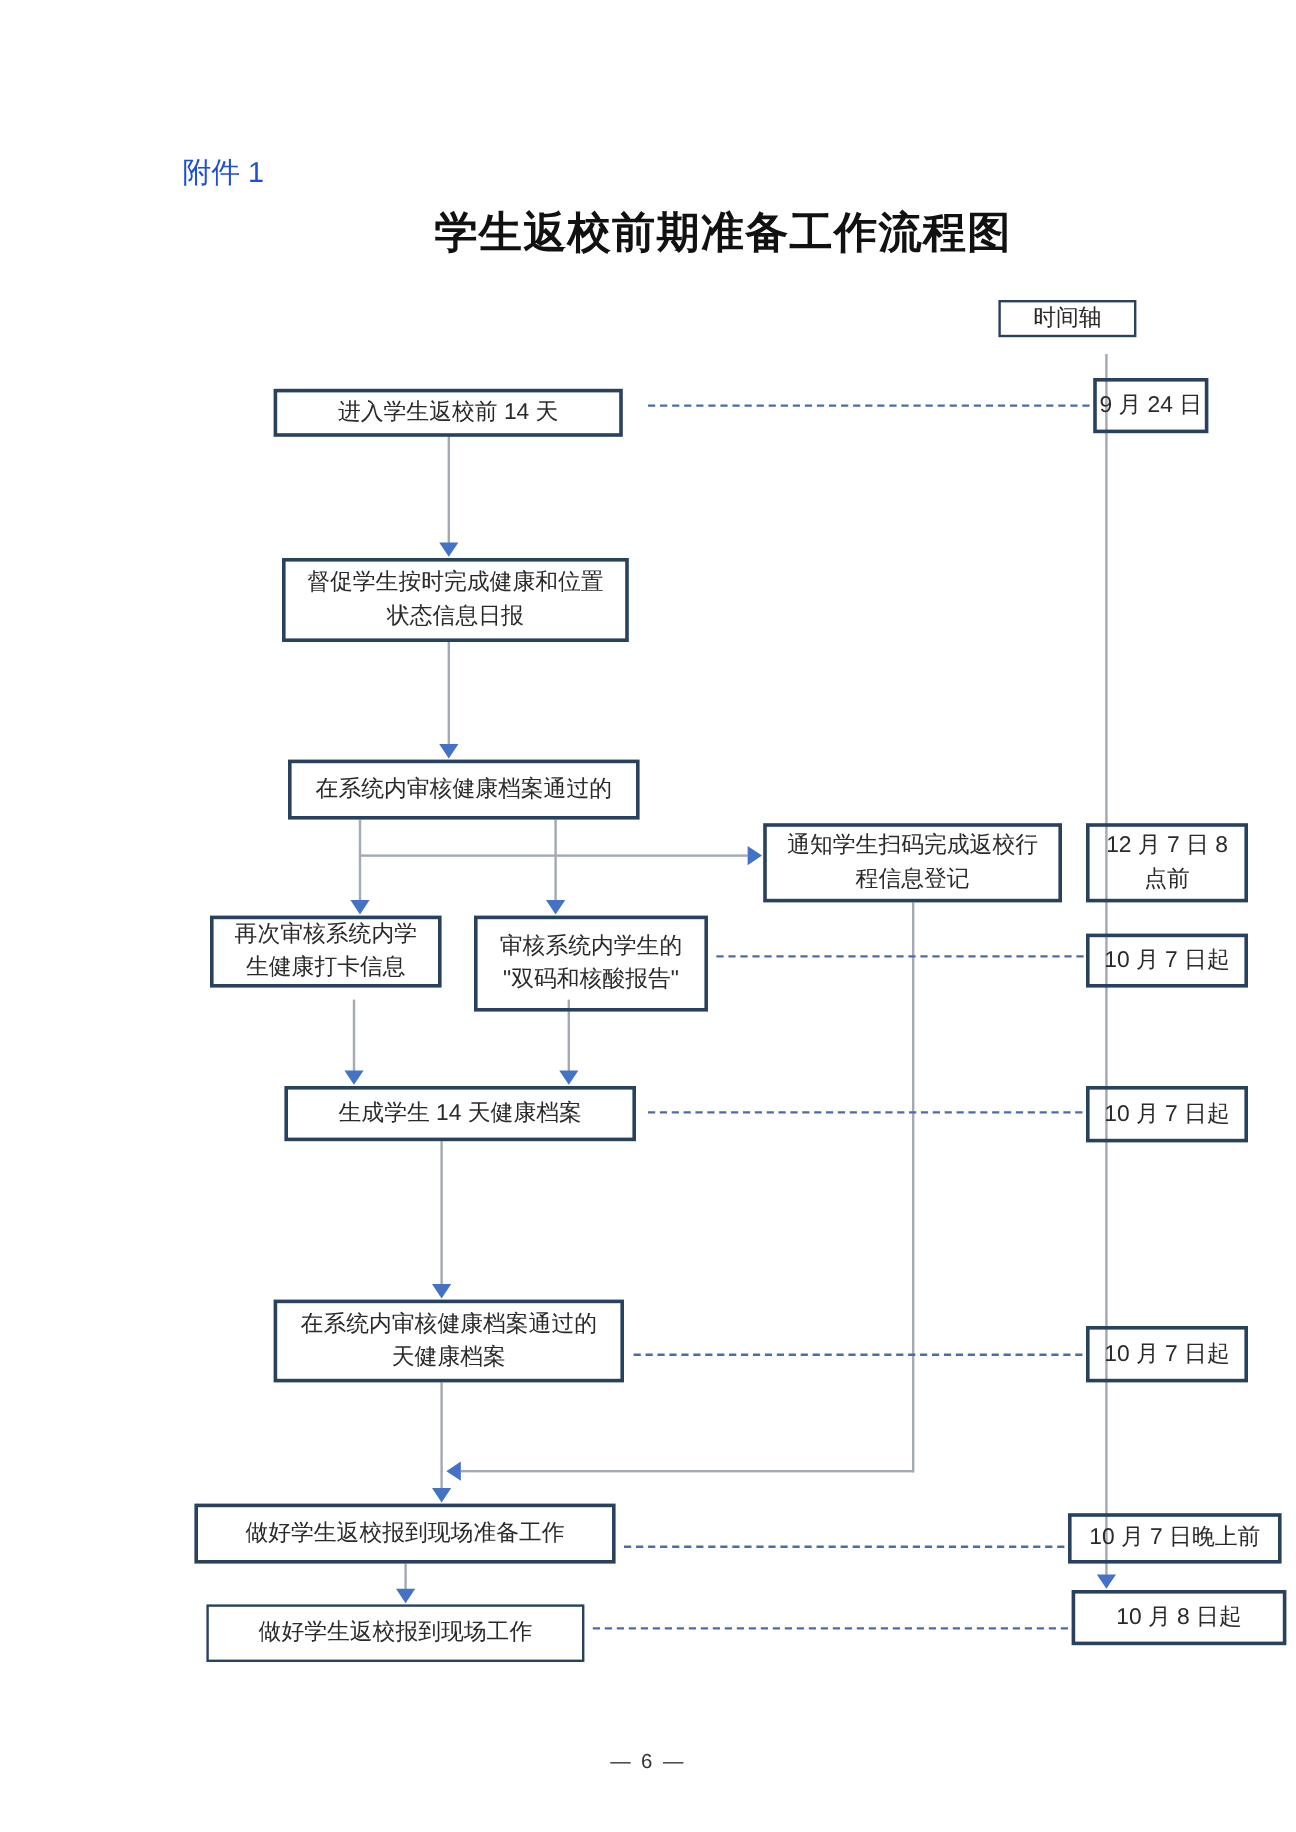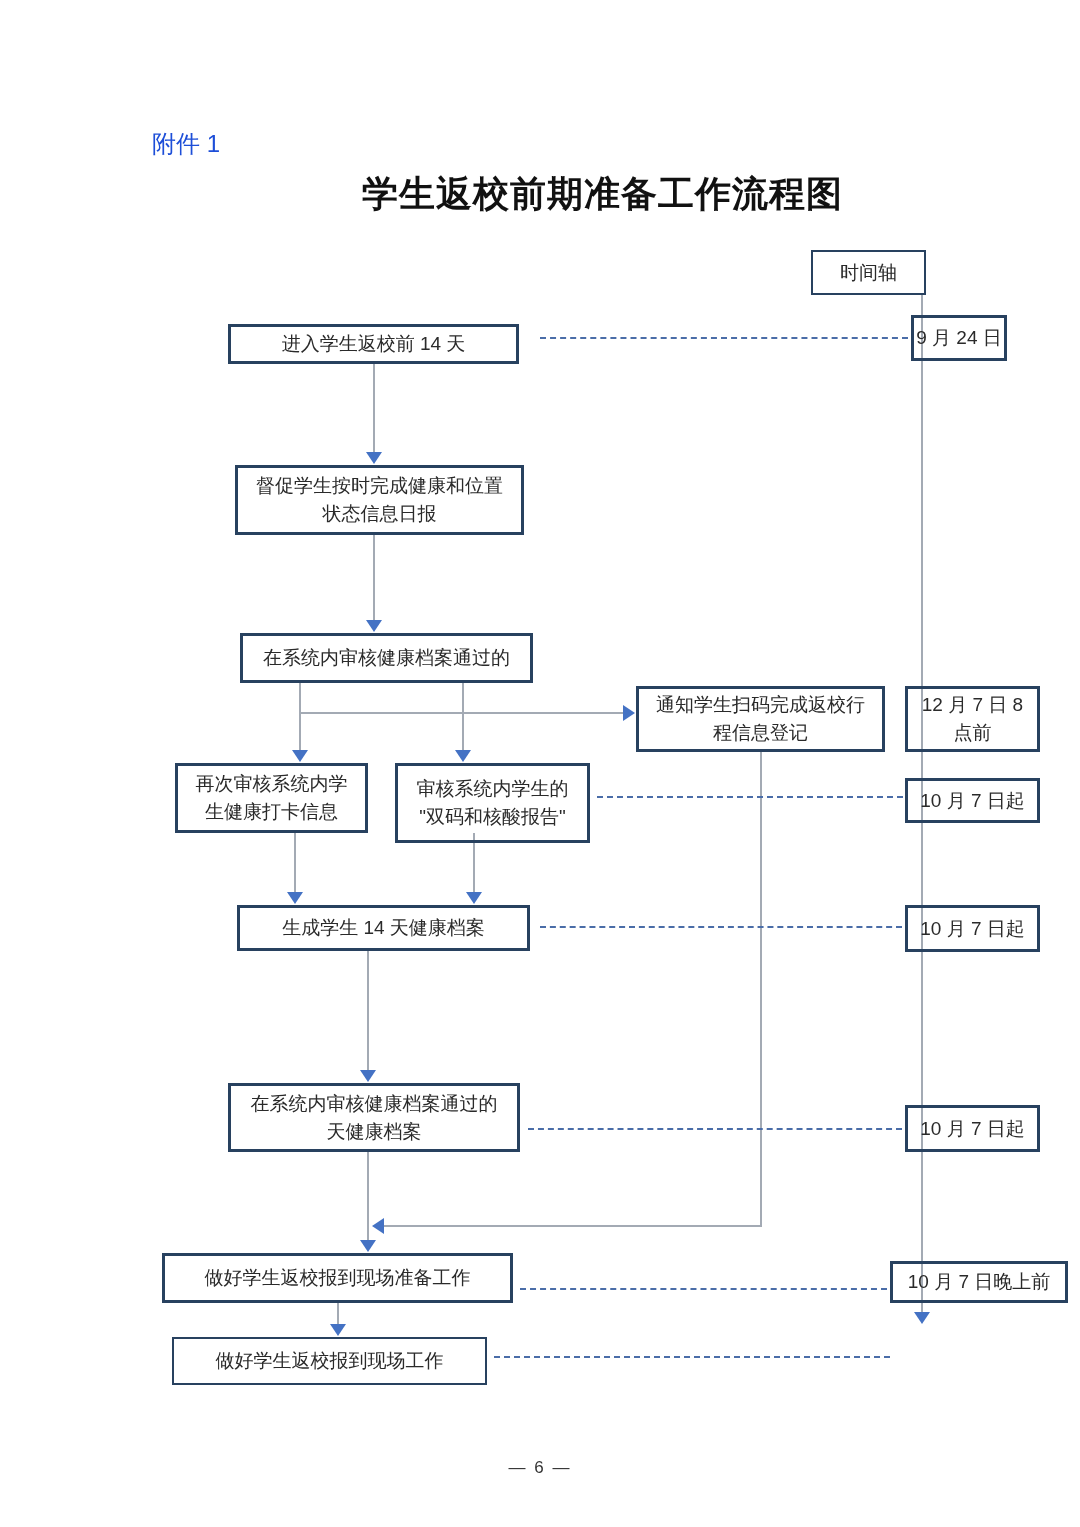--- a/index.html
+++ b/index.html
@@ -33,36 +33,37 @@
 <body>
 
 <div class="page">
 
   <div class="attachment">附件 1</div>
   <h1 class="title">学生返校前期准备工作流程图</h1>
 
   <div class="vline" style="left:921px;top:295px;height:1018px"></div>
   <div class="arr down" style="left:914px;top:1312px"></div>
 
-  <div class="box thin" style="left:811px;top:250px;width:115px;height:45px">时间轴</div>
+  <div class="box thin" style="left:832px;top:250px;width:115px;height:31px">时间轴</div>
   <div class="box" style="left:911px;top:315px;width:96px;height:46px">9 月 24 日</div>
   <div class="box" style="left:905px;top:686px;width:135px;height:66px">12 月 7 日 8
 点前</div>
   <div class="box" style="left:905px;top:778px;width:135px;height:45px">10 月 7 日起</div>
   <div class="box" style="left:905px;top:905px;width:135px;height:47px">10 月 7 日起</div>
   <div class="box" style="left:905px;top:1105px;width:135px;height:47px">10 月 7 日起</div>
   <div class="box" style="left:890px;top:1261px;width:178px;height:42px">10 月 7 日晚上前</div>
+  <div class="box" style="left:893px;top:1325px;width:179px;height:46px">10 月 8 日起</div>
 
   <div class="box" style="left:228px;top:324px;width:291px;height:40px">进入学生返校前 14 天</div>
   <div class="box" style="left:235px;top:465px;width:289px;height:70px">督促学生按时完成健康和位置
 状态信息日报</div>
   <div class="box" style="left:240px;top:633px;width:293px;height:50px">在系统内审核健康档案通过的</div>
   <div class="box" style="left:636px;top:686px;width:249px;height:66px">通知学生扫码完成返校行
 程信息登记</div>
-  <div class="box" style="left:175px;top:763px;width:193px;height:70px">再次审核系统内学
+  <div class="box" style="left:175px;top:763px;width:193px;height:60px">再次审核系统内学
 生健康打卡信息</div>
   <div class="box" style="left:395px;top:763px;width:195px;height:80px">审核系统内学生的
 "双码和核酸报告"</div>
   <div class="box" style="left:237px;top:905px;width:293px;height:46px">生成学生 14 天健康档案</div>
   <div class="box" style="left:228px;top:1083px;width:292px;height:69px">在系统内审核健康档案通过的
 天健康档案</div>
   <div class="box" style="left:162px;top:1253px;width:351px;height:50px">做好学生返校报到现场准备工作</div>
   <div class="box thin" style="left:172px;top:1337px;width:315px;height:48px">做好学生返校报到现场工作</div>
 
   <div class="vline" style="left:373px;top:363px;height:90px"></div>

